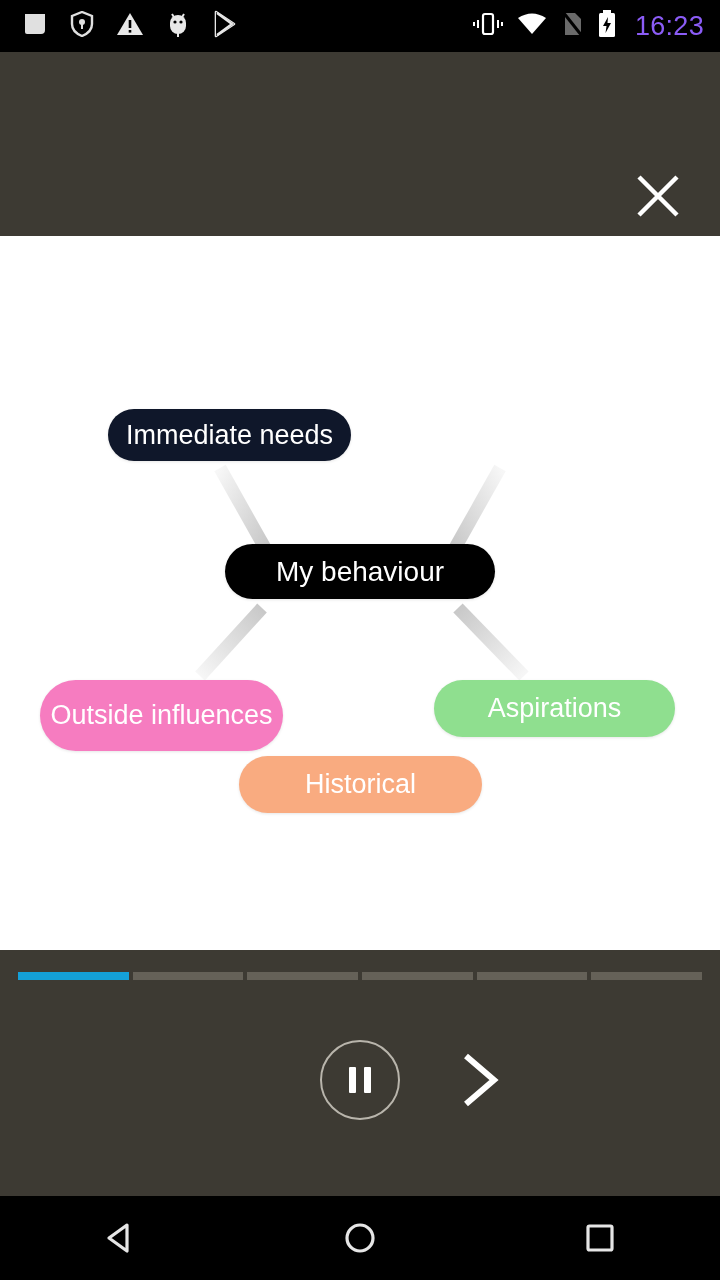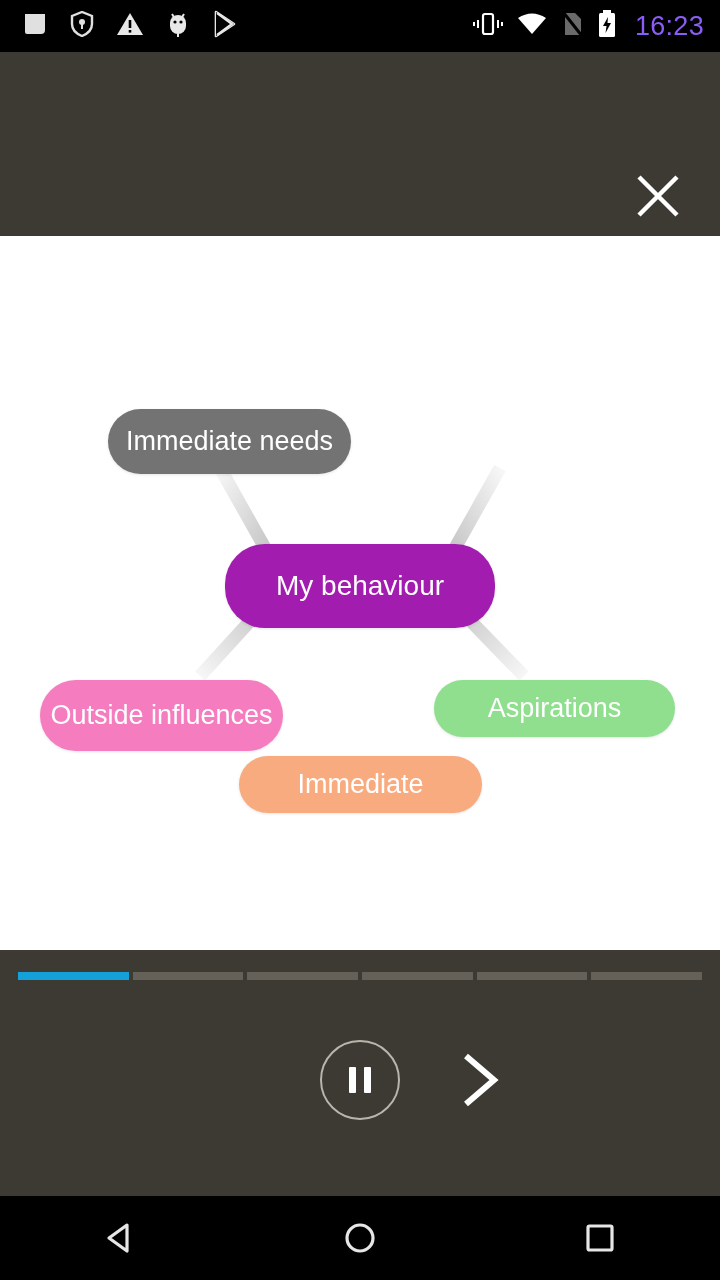--- a/index.html
+++ b/index.html
@@ -238,39 +238,39 @@
 
       <path d="M455 312 L500 232" stroke="url(#fadeUR)" stroke-width="13" stroke-linecap="butt" fill="none"></path>
 
       <path d="M262 372 L200 440" stroke="url(#fadeDL)" stroke-width="13" stroke-linecap="butt" fill="none"></path>
 
       <path d="M458 372 L524 440" stroke="url(#fadeDR)" stroke-width="13" stroke-linecap="butt" fill="none"></path>
 
       <path d="M360 372 L360 524" stroke="url(#fadeDown)" stroke-width="13" stroke-linecap="butt" fill="none"></path>
     </svg>
 
-    <div class="node" id="node-0" style="left:108px; top:173px; width:243px; height:65px; background:#737373;">
+    <div class="node" id="node-0" style="left:108px; top:173px; width:243px; height:52px; background:#0f172a;">
       <span>Immediate needs</span>
     </div>
 
 
-    <div class="node" id="node-center" style="left:225px; top:308px; width:270px; height:84px; background:#a21caf;">
+    <div class="node" id="node-center" style="left:225px; top:308px; width:270px; height:55px; background:#000000;">
       <span>My behaviour</span>
     </div>
 
     <div class="node" id="node-2" style="left:40px; top:444px; width:243px; height:71px; background:#f67cc0;text-align:center;">
       <span>Outside influences</span>
     </div>
 
     <div class="node" id="node-3" style="left:434px; top:444px; width:241px; height:57px; background:#8fdf8f;">
       <span>Aspirations</span>
     </div>
 
     <div class="node" id="node-4" style="left:239px; top:520px; width:243px; height:57px; background:#f9ab80;">
-      <span>Immediate</span>
+      <span>Historical</span>
     </div>
   </div>
 
   <div id="controls" style="background: rgb(61, 58, 51);">
 
     <div id="progress">
       <div class="seg active" style="background: rgb(20, 160, 216);"></div>
       <div class="seg" style="background: rgb(101, 97, 88);"></div>
       <div class="seg" style="background: rgb(101, 97, 88);"></div>
       <div class="seg" style="background: rgb(101, 97, 88);"></div>

